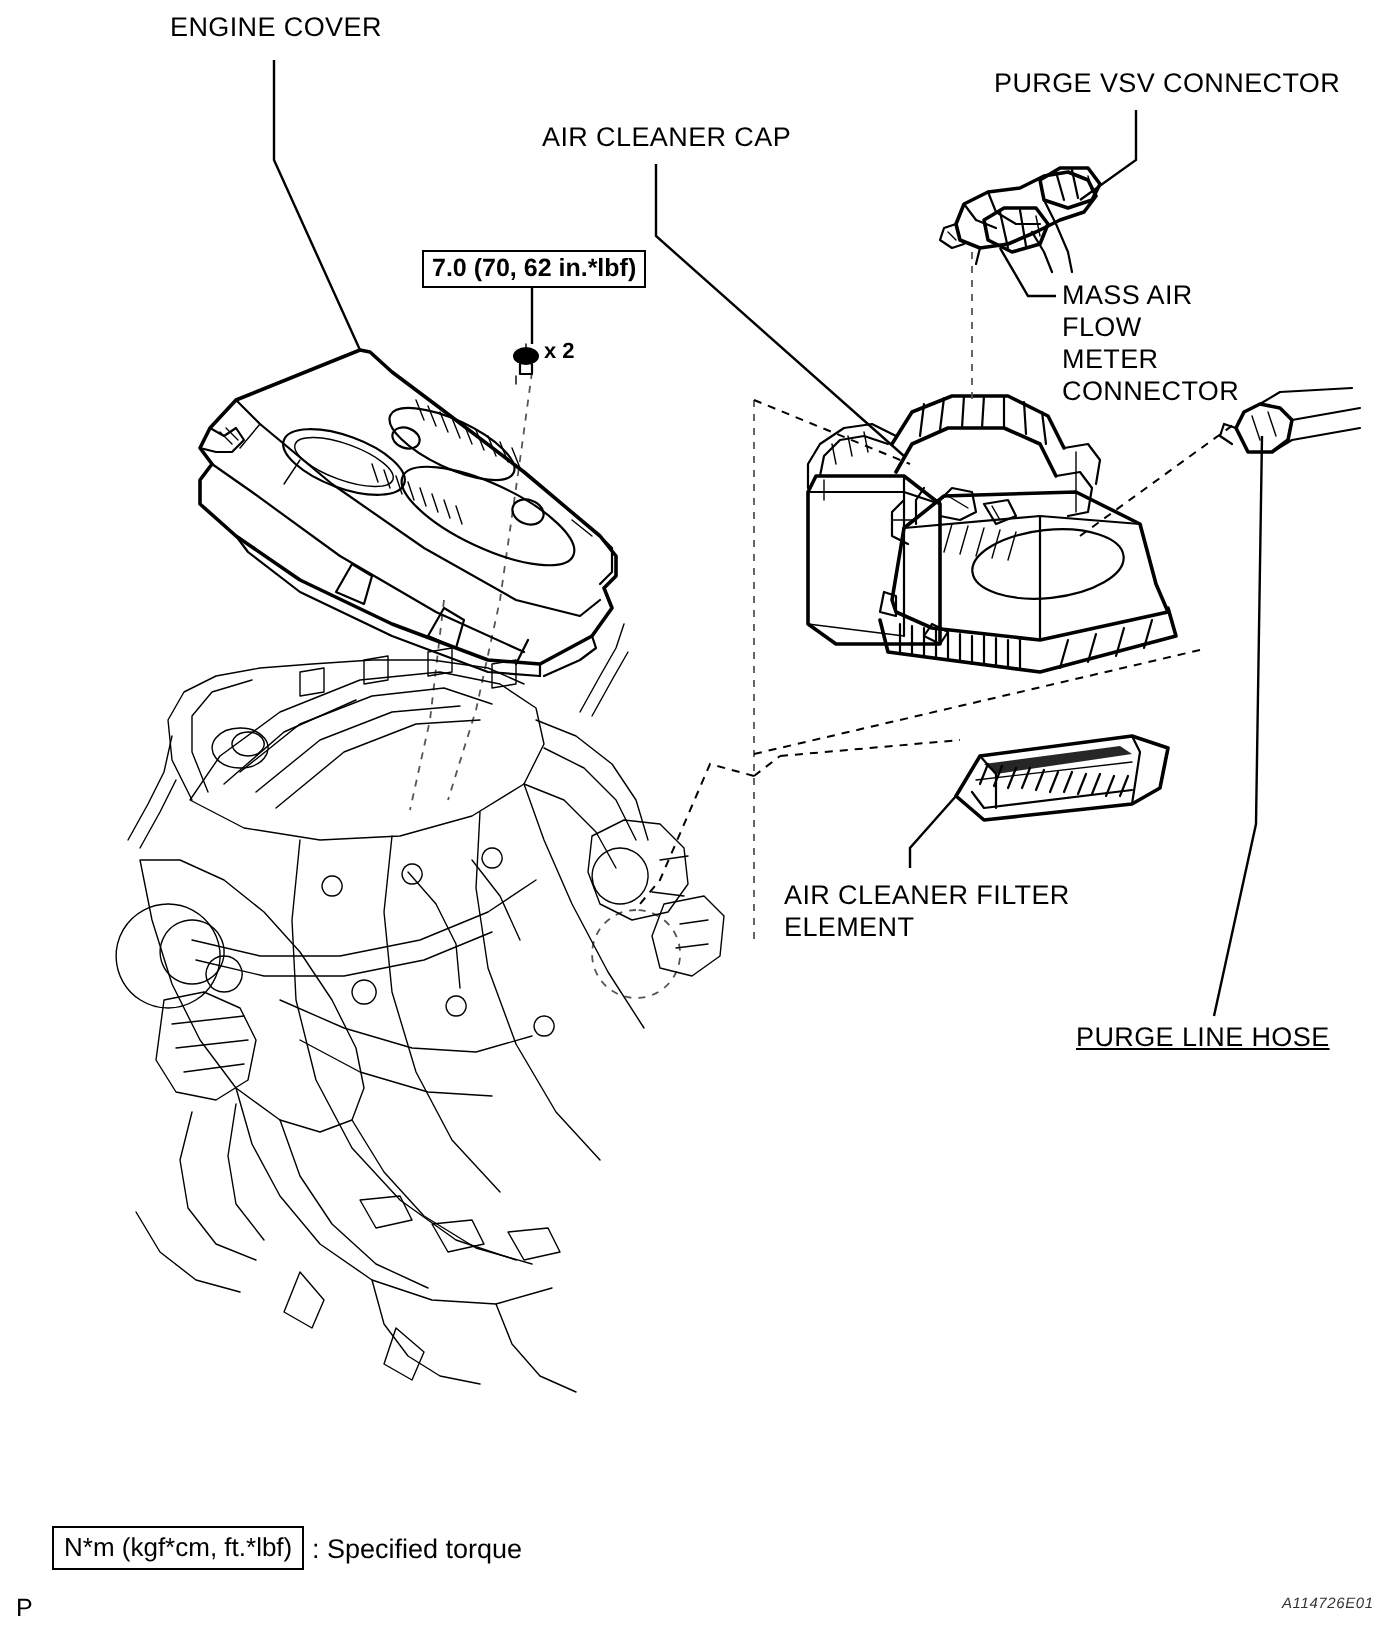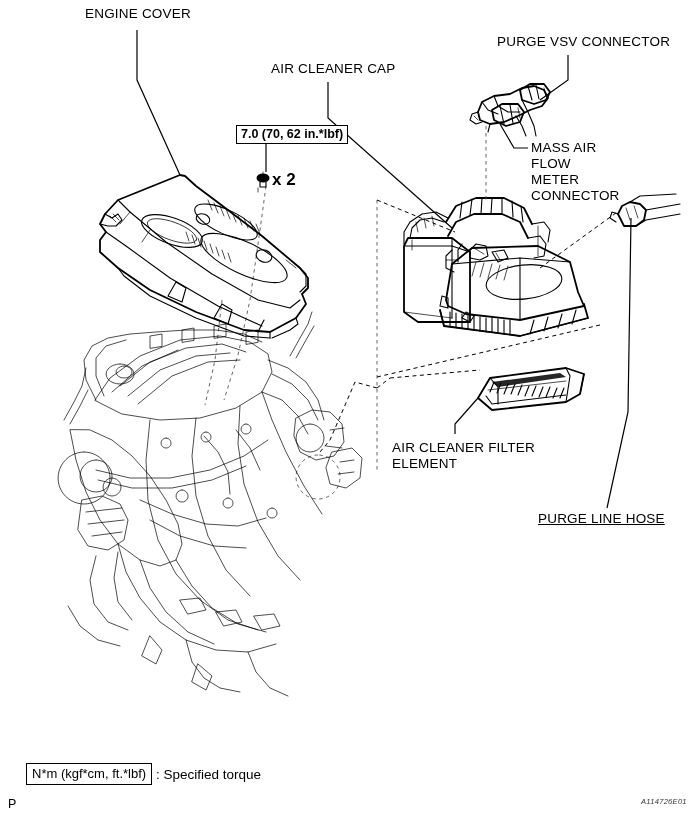--- a/index.html
+++ b/index.html
@@ -42,21 +42,20 @@
   }
   .torque-box {
     position: absolute;
     border: 1.6px solid #000;
     background: #fff;
     font-size: 12.5px;
     font-weight: bold;
     padding: 1px 4px 2px 4px;
     line-height: 14px;
     white-space: nowrap;
-    margin-left: 25px;
   }
   .legend-box {
     position: absolute;
     border: 1.6px solid #000;
     background: #fff;
     font-size: 13px;
     padding: 2px 5px 3px 5px;
     line-height: 15px;
     white-space: nowrap;
   }
@@ -71,21 +70,21 @@
     font-size: 12.5px;
   }
   .fig-code {
     position: absolute;
     font-size: 7.5px;
     letter-spacing: 0.3px;
     color: #333;
   }
   .bolt-count {
     position: absolute;
-    font-size: 17px;
+    font-size: 11px;
     font-weight: bold;
     white-space: nowrap;
   }
 </style>
 </head>
 <body>
 
 <div id="figure-root">
 
   <svg class="art" viewBox="0 0 692 818" xmlns="http://www.w3.org/2000/svg">

